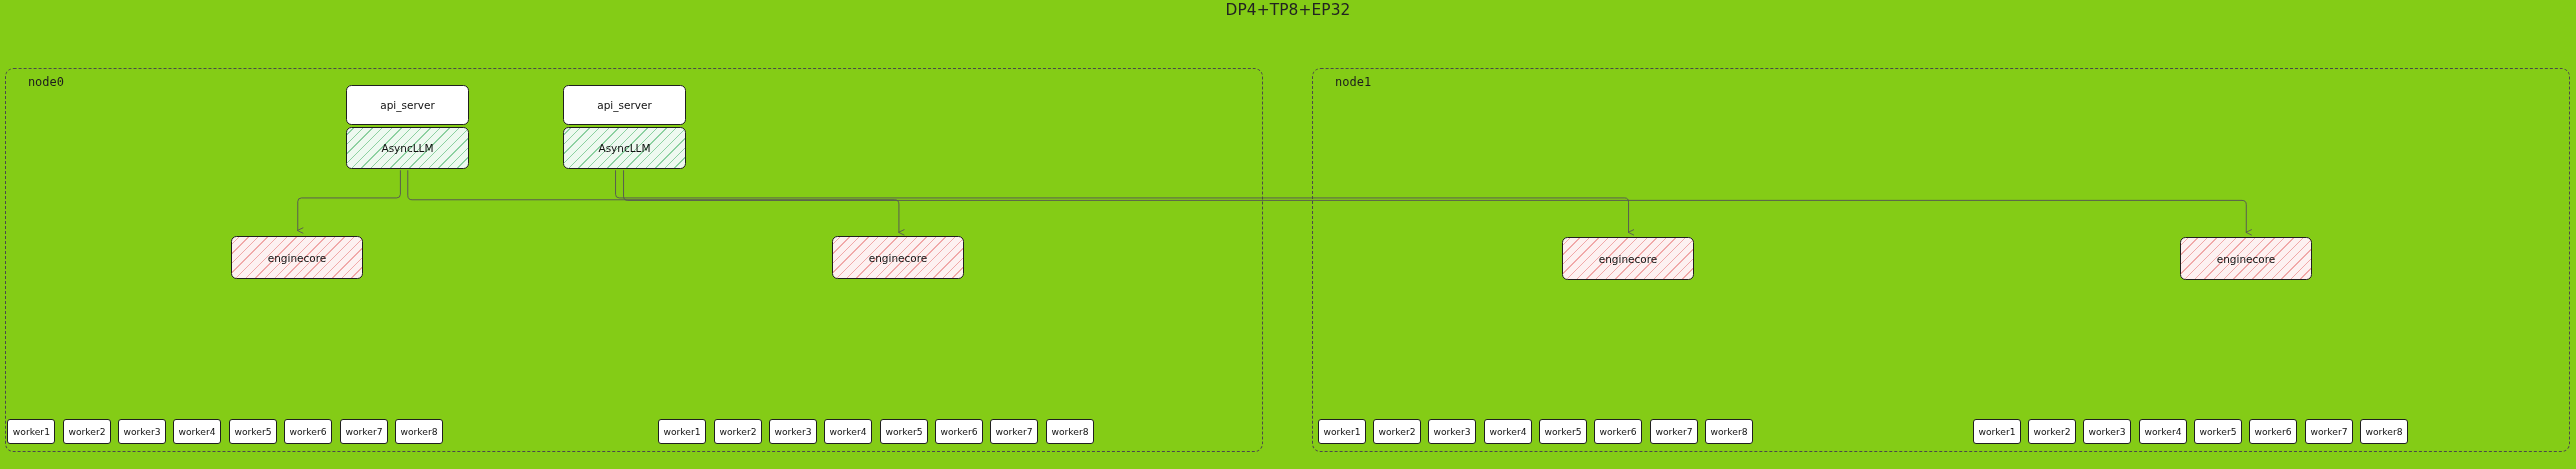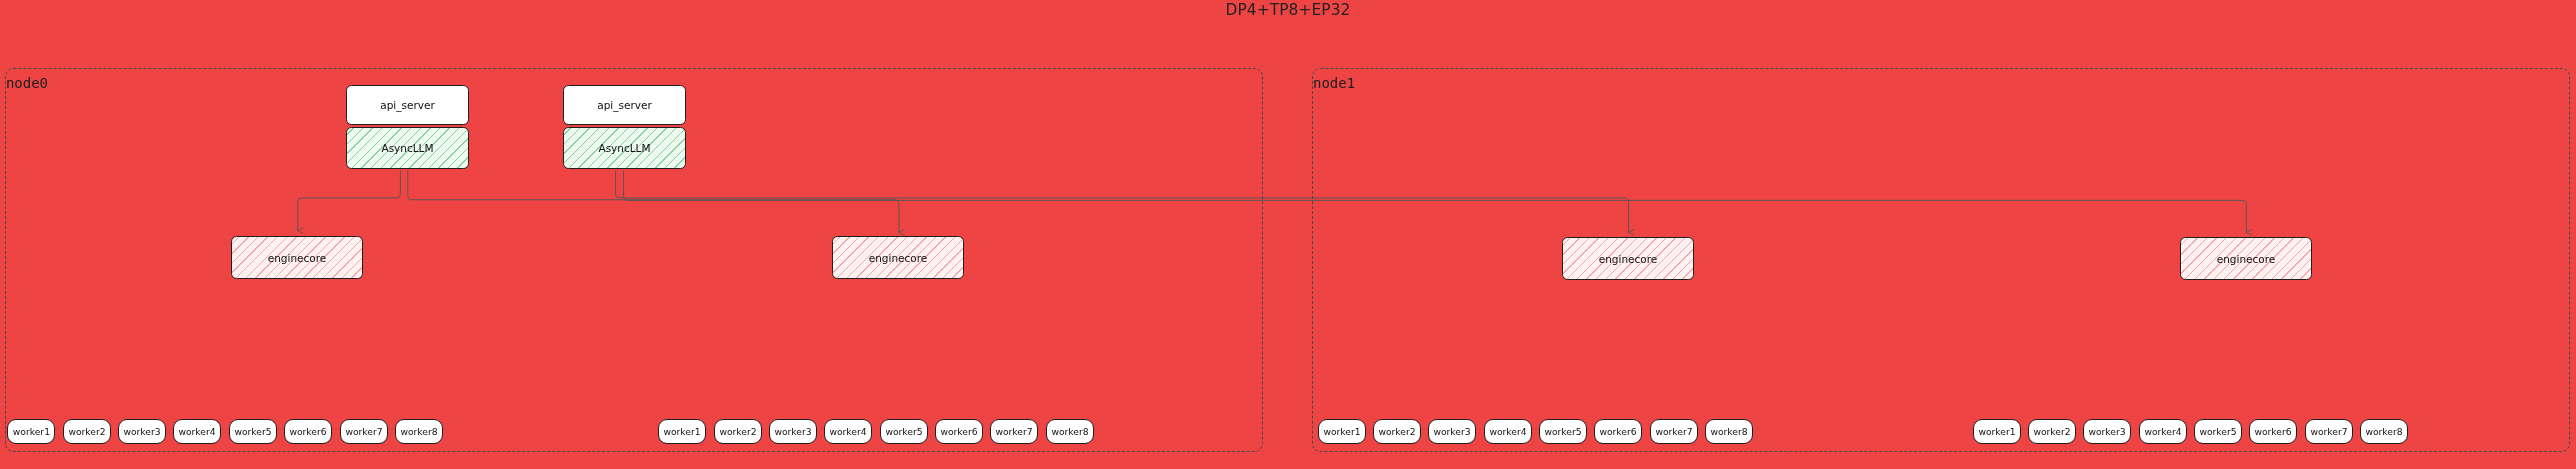--- a/index.html
+++ b/index.html
@@ -5,21 +5,21 @@
   * { box-sizing: border-box; }
   html, body {
     margin: 0; padding: 0;
     background: #ffffff;
     font-family: "DejaVu Sans", sans-serif;
   }
   #canvas {
     position: relative;
     width: 2576px;
     height: 469px;
-    background: #ef4444;
+    background: #84cc16;
     overflow: hidden;
   }
   
   #diagram-title {
     position: absolute;
     left: 0; top: 0;
     width: 2576px;
     text-align: center;
     font-size: 15.4px;
     color: #222222;
@@ -37,23 +37,23 @@
   }
   
   .node-cluster {
     position: absolute;
     border: 1.5px dashed #4a4a4a;
     border-radius: 8.6px;
     background: transparent;
   }
   .cluster-label {
     position: absolute;
-    left: 0;
+    left: 22px;
     top: 6.2px;
-    font-size: 14px;
+    font-size: 12px;
     color: #1d1d1d;
     font-family: "DejaVu Sans Mono", monospace;
     white-space: nowrap;
   }
   
   .gbox {
     position: absolute;
     border: 1.4px solid #1f1f1f;
     border-radius: 5.5px;
     display: flex;
@@ -83,21 +83,21 @@
     background-image: repeating-linear-gradient(
         -45deg,
         rgba(232,120,120,0.60) 0px,
         rgba(232,120,120,0.60) 1px,
         rgba(0,0,0,0) 1px,
         rgba(0,0,0,0) 6.8px);
     align-items: center;
   }
   .box-worker {
     background: #ffffff;
-    border-radius: 9px;
+    border-radius: 3px;
     border-width: 1.2px;
     font-size: 9.2px;
   }
   .boxlabel {
     position: relative;
     z-index: 2;
     padding: 0 2.5px;
   }
 </style>
 </head>

